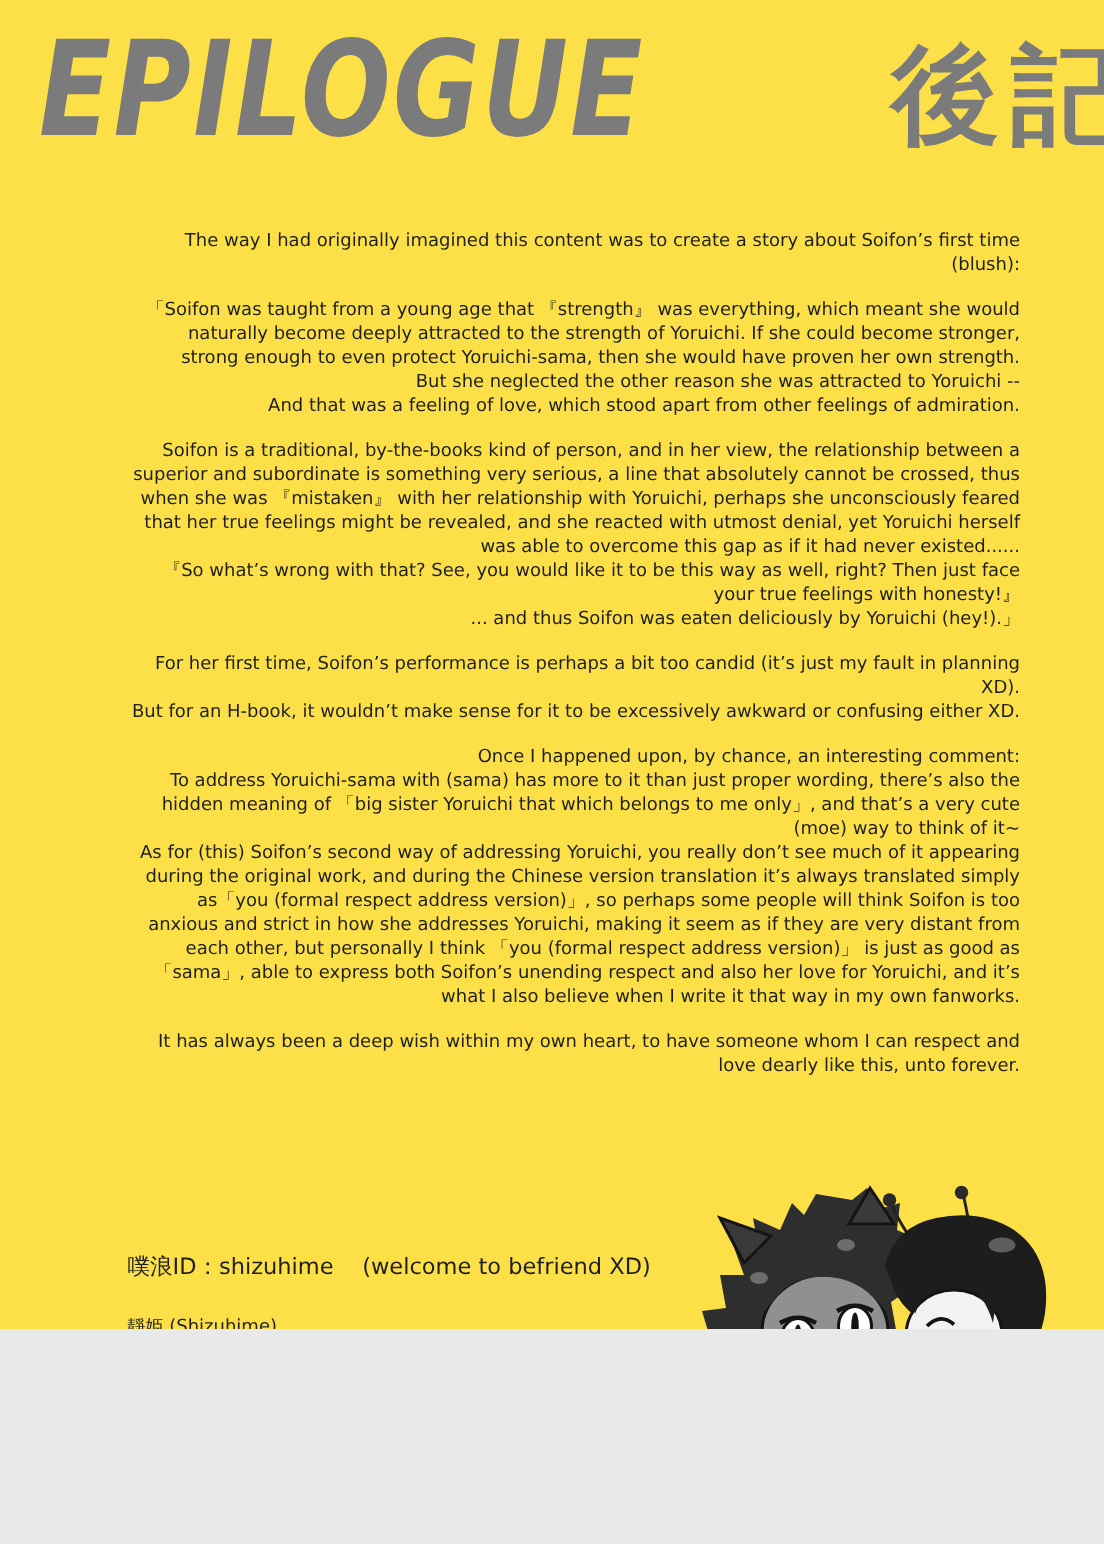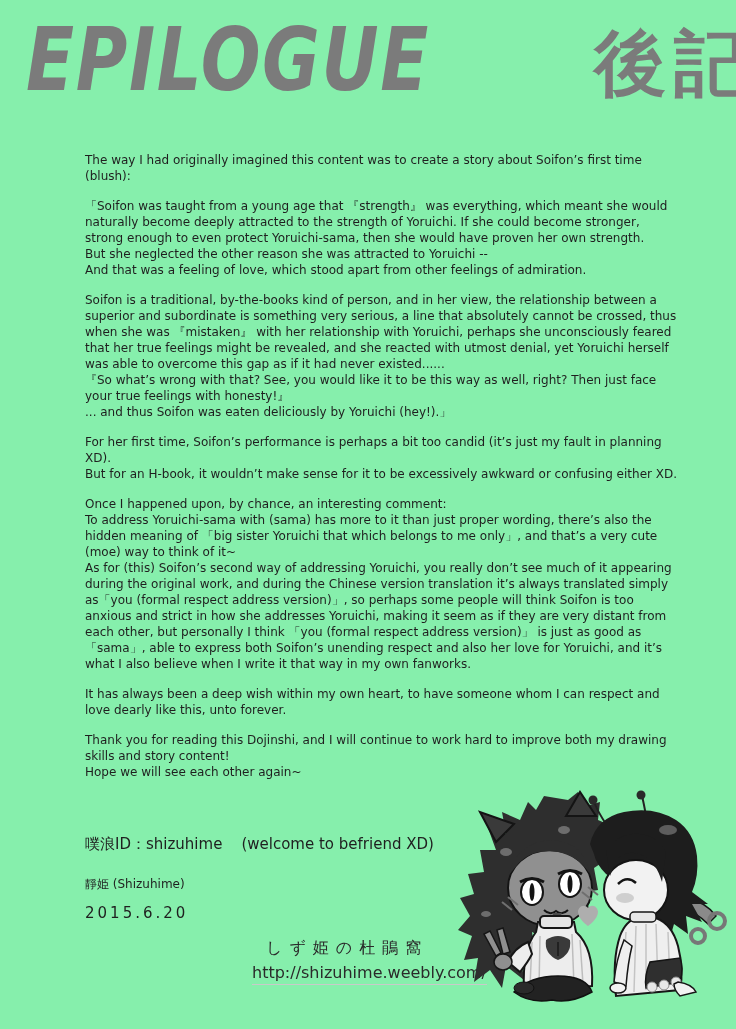--- a/index.html
+++ b/index.html
@@ -1,37 +1,37 @@
 <!DOCTYPE html>
 <html><head>
 <meta charset="utf-8">
 <style>
   html,body{margin:0;padding:0;background:#e9e9e9;}
   .page{
-    position:relative;width:736px;height:1029px;margin:0 auto;
-    background:#86efac;overflow:hidden;
+    position:relative;width:736px;height:886px;margin:0 auto;
+    background:#fde047;overflow:hidden;
     font-family:"DejaVu Sans",sans-serif;color:#1f1f1f;
   }
   .title-en{
     position:absolute;left:26px;top:16px;
     font-family:"DejaVu Sans",sans-serif;
     font-size:88px;font-weight:bold;font-style:italic;
     color:#7b7b7b;letter-spacing:2px;line-height:1;
     transform:scaleX(0.8);transform-origin:left top;
     white-space:nowrap;
   }
   .title-cjk{
     position:absolute;left:594px;top:18px;
     font-family:"DejaVu Serif",serif;
     font-size:72px;font-weight:bold;color:#7b7b7b;
     letter-spacing:8px;line-height:1.25;white-space:nowrap;
   }
   .body-text{
     position:absolute;left:85px;top:152px;width:595px;
-    font-size:12px;line-height:16px;
+    font-size:12px;line-height:16px;text-align:right;
   }
   .body-text p{
     margin:0 0 14px 0;white-space:pre-line;
   }
   .footer-plurk{
     position:absolute;left:85px;top:835px;
     font-size:15px;white-space:pre-wrap;
   }
   .footer-author{position:absolute;left:85px;top:876px;font-size:12px;}
   .footer-date{position:absolute;left:85px;top:904px;font-size:15px;letter-spacing:3px;}
@@ -61,22 +61,20 @@
 And that was a feeling of love, which stood apart from other feelings of admiration.</p>
     <p>Soifon is a traditional, by-the-books kind of person, and in her view, the relationship between a superior and subordinate is something very serious, a line that absolutely cannot be crossed, thus when she was 『mistaken』 with her relationship with Yoruichi, perhaps she unconsciously feared that her true feelings might be revealed, and she reacted with utmost denial, yet Yoruichi herself was able to overcome this gap as if it had never existed......
 『So what’s wrong with that? See, you would like it to be this way as well, right? Then just face your true feelings with honesty!』
 ... and thus Soifon was eaten deliciously by Yoruichi (hey!).」</p>
     <p>For her first time, Soifon’s performance is perhaps a bit too candid (it’s just my fault in planning XD).
 But for an H-book, it wouldn’t make sense for it to be excessively awkward or confusing either XD.</p>
     <p>Once I happened upon, by chance, an interesting comment:
 To address Yoruichi-sama with (sama) has more to it than just proper wording, there’s also the hidden meaning of 「big sister Yoruichi that which belongs to me only」, and that’s a very cute (moe) way to think of it~
 As for (this) Soifon’s second way of addressing Yoruichi, you really don’t see much of it appearing during the original work, and during the Chinese version translation it’s always translated simply as「you (formal respect address version)」, so perhaps some people will think Soifon is too anxious and strict in how she addresses Yoruichi, making it seem as if they are very distant from each other, but personally I think 「you (formal respect address version)」 is just as good as「sama」, able to express both Soifon’s unending respect and also her love for Yoruichi, and it’s what I also believe when I write it that way in my own fanworks.</p>
     <p>It has always been a deep wish within my own heart, to have someone whom I can respect and love dearly like this, unto forever.</p>
-    <p>Thank you for reading this Dojinshi, and I will continue to work hard to improve both my drawing skills and story content!
-Hope we will see each other again~</p>
   </div>
 
   <div class="footer-plurk">噗浪ID：shizuhime    (welcome to befriend XD)</div>
   <div class="footer-author">靜姫 (Shizuhime)</div>
   <div class="footer-date">2015.6.20</div>
   <div class="footer-site">しず姫の杜鵑窩</div>
   <div class="footer-url">http://shizuhime.weebly.com/</div>
 
   <svg class="chibi" viewBox="0 0 296 239" aria-hidden="true">
 

